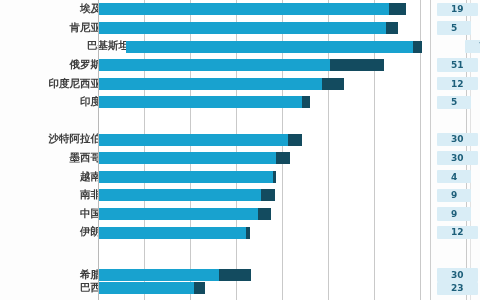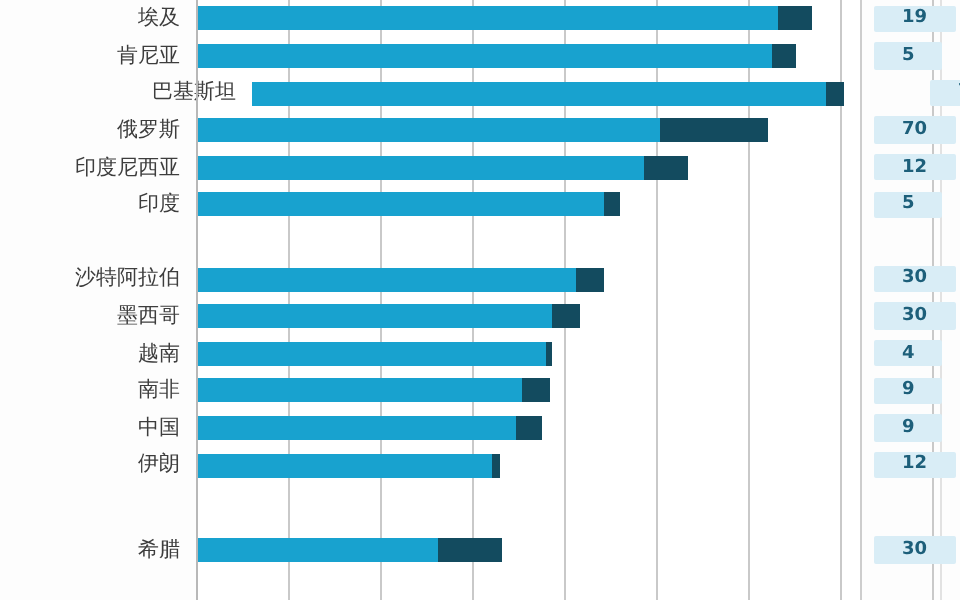--- a/index.html
+++ b/index.html
@@ -27,24 +27,24 @@
     background:#b8b8b8;z-index:3;
   }
 
   
   .rows{position:absolute;left:0;top:0;width:480px;height:300px;}
   .row{
     position:absolute;left:0;width:480px;height:18.6px;
     display:flex;align-items:center;
   }
   .row-label{
-    position:absolute;left:1px;top:0;
+    position:absolute;left:12px;top:0;
     width:92px;height:18.6px;
     display:flex;align-items:center;justify-content:flex-end;
-    font-size:10.5px;font-weight:normal;color:#3d3d3d;
+    font-size:10.5px;font-weight:bold;color:#3d3d3d;
     letter-spacing:0px;
     white-space:nowrap;
     padding-right:3px;box-sizing:border-box;
   }
   .row-bar{
     position:absolute;left:98px;top:3.4px;
     height:12px;
     display:flex;align-items:stretch;
   }
   .seg-main{background:#18a2cf;height:100%;}
@@ -115,21 +115,21 @@
           <div class="seg-tip" style="width: 9px;"></div>
         </div>
         <div class="row-value">7</div>
       </div>
       <div class="row" style="top: 55.8px;">
         <div class="row-label">俄罗斯</div>
         <div class="row-bar" style="width: 286px;">
           <div class="seg-main" style="width: 232px;"></div>
           <div class="seg-tip" style="width: 54px;"></div>
         </div>
-        <div class="row-value">70</div>
+        <div class="row-value">51</div>
       </div>
       <div class="row" style="top: 74.4px;">
         <div class="row-label">印度尼西亚</div>
         <div class="row-bar" style="width: 246px;">
           <div class="seg-main" style="width: 224px;"></div>
           <div class="seg-tip" style="width: 22px;"></div>
         </div>
         <div class="row-value">12</div>
       </div>
       <div class="row" style="top: 93px;">
@@ -189,15 +189,23 @@
         <div class="row-value">12</div>
       </div>
       <div class="row" style="top: 241.8px; margin-top: 24px;">
         <div class="row-label">希腊</div>
         <div class="row-bar" style="width: 153px;">
           <div class="seg-main" style="width: 121px;"></div>
           <div class="seg-tip" style="width: 32px;"></div>
         </div>
         <div class="row-value">30</div>
       </div>
+      <div class="row" style="top: 279px;">
+        <div class="row-label">巴西</div>
+        <div class="row-bar" style="width: 107px;">
+          <div class="seg-main" style="width: 96px;"></div>
+          <div class="seg-tip" style="width: 11px;"></div>
+        </div>
+        <div class="row-value">23</div>
+      </div>
     </div>
 
 </div>
 
 </body></html>

